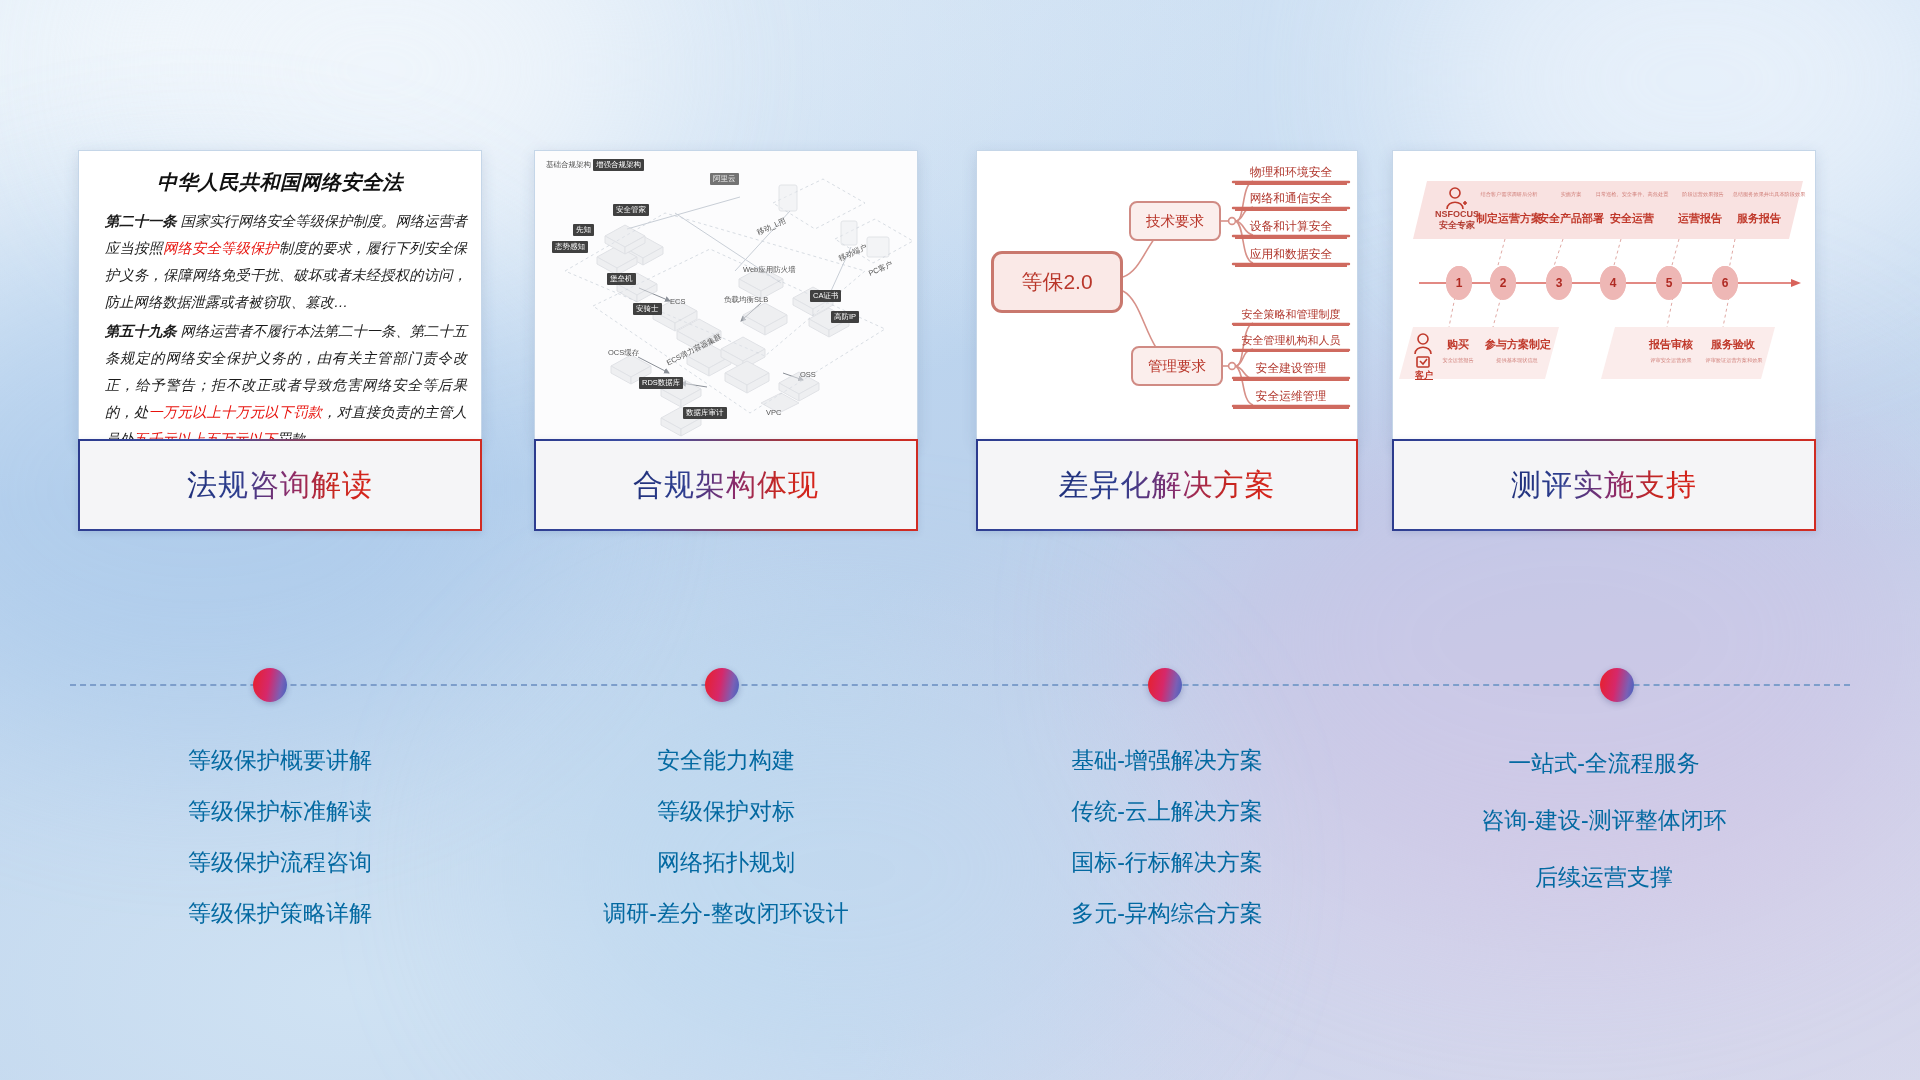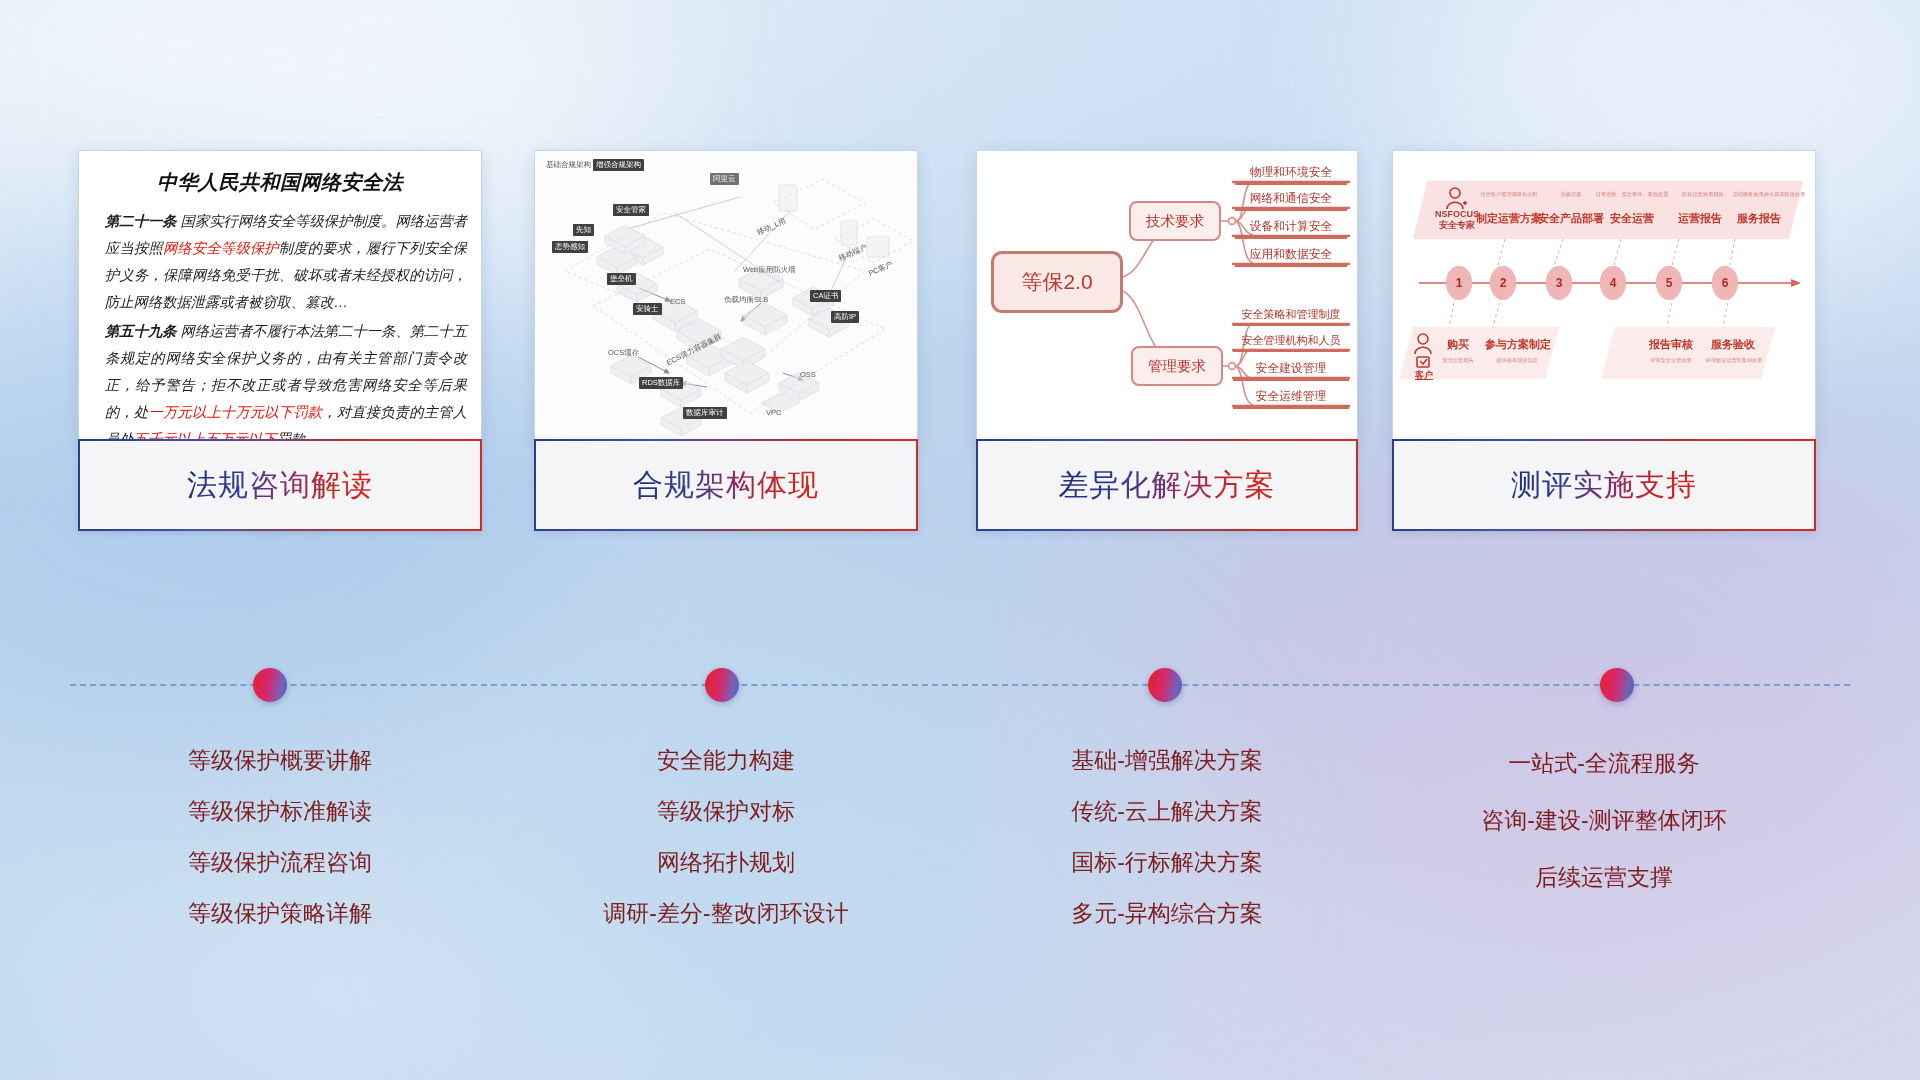--- a/index.html
+++ b/index.html
@@ -150,21 +150,21 @@
   .dot-4 { left: 1600px; }
 
   
   #lists { position: absolute; top: 735px; left: 0; width: 1920px; height: 220px; z-index: 2; }
   .list-col { position: absolute; top: 0; text-align: center; }
   .lc-1 { left: 78px;   width: 404px; }
   .lc-2 { left: 534px;  width: 384px; }
   .lc-3 { left: 976px;  width: 382px; }
   .lc-4 { left: 1392px; width: 424px; }
   .list-item {
-    font-size: 23px; color: #7f1d1d; line-height: 51px; white-space: nowrap;
+    font-size: 23px; color: #0369a1; line-height: 51px; white-space: nowrap;
   }
   .lc-4 .list-item { line-height: 57px; }
 </style>
 </head>
 <body>
 
 <div id="bg">
   <div class="bg-base"></div>
   <div class="bg-blob blob-e"></div>
   <div class="bg-blob blob-d"></div>

